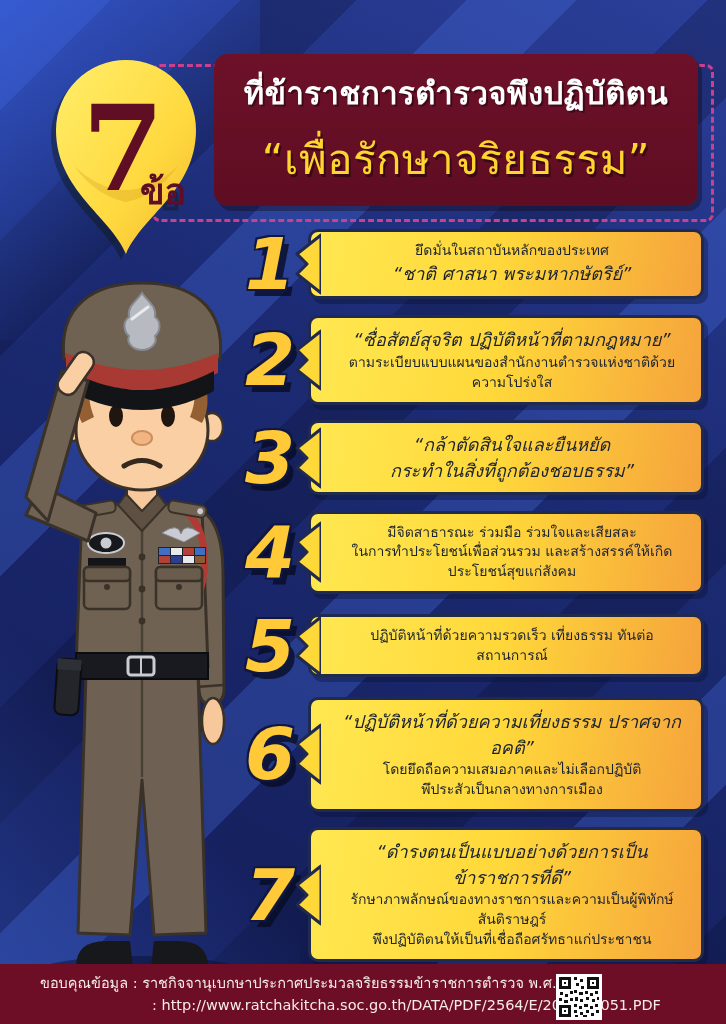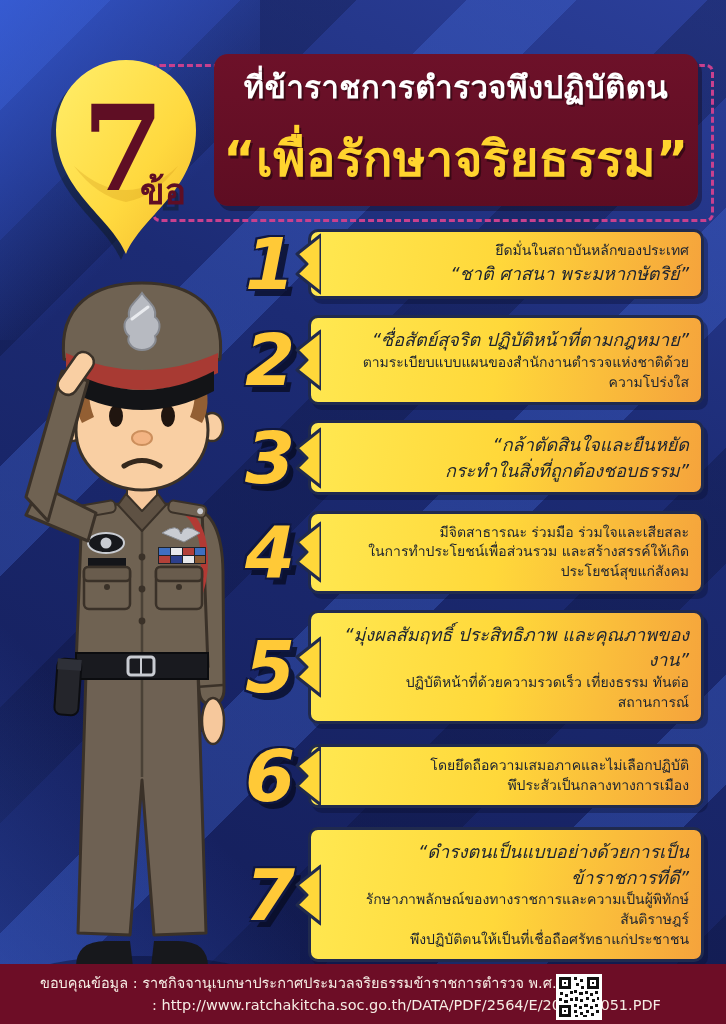--- a/index.html
+++ b/index.html
@@ -35,21 +35,21 @@
     position:absolute;left:214px;top:54px;width:484px;height:152px;
     background:linear-gradient(180deg,#6d1129 0%,#5e0d22 100%);
     border-radius:14px;box-shadow:4px 5px 0 rgba(18,4,10,.35);
     display:flex;flex-direction:column;align-items:center;justify-content:center;gap:8px;
   }
   .banner .t1{
     color:#ffffff;font-size:31px;font-weight:700;letter-spacing:.5px;
     text-shadow:2px 2px 0 rgba(30,5,12,.55);white-space:nowrap;
   }
   .banner .t2{
-    color:#ffd42e;font-size:49px;font-weight:700;letter-spacing:.5px;
+    color:#ffd42e;font-size:42px;font-weight:400;letter-spacing:.5px;
     text-shadow:2px 3px 0 rgba(30,5,12,.6);white-space:nowrap;
   }
 
   
   .pin{position:absolute;left:36px;top:38px;filter:drop-shadow(-5px 6px 0 rgba(12,22,16,.40));}
 
   
   .items{
     position:absolute;left:236px;top:228px;width:468px;height:734px;
     display:flex;flex-direction:column;justify-content:space-between;
@@ -62,21 +62,21 @@
     text-shadow:
       -2px -2px 0 #101842, 2px -2px 0 #101842,
       -2px  2px 0 #101842, 2px  2px 0 #101842,
       6px 7px 0 rgba(8,12,35,.78);
   }
   .box{
     position:relative;flex:1;
     background:linear-gradient(100deg,#ffe851 0%,#ffd83a 48%,#f5a33c 100%);
     border:3px solid #202a4e;border-radius:10px;
     box-shadow:4px 5px 0 rgba(10,15,45,.35);
-    padding:9px 12px 9px 24px;text-align:right;
+    padding:9px 12px 9px 24px;text-align:center;
   }
   .tab{position:absolute;left:-20px;top:50%;transform:translateY(-50%);}
   .line{color:#1c2330;line-height:1.42;}
   .line.bold{font-weight:400;font-style:italic;font-size:18px;}
   .line.regular{font-weight:400;font-size:14px;}
 
   
   .officer{position:absolute;left:0px;top:275px;width:250px;height:720px;}
 
   
@@ -260,33 +260,33 @@
       </div>
     </div>
 
     <div class="row">
       <div class="num">5</div>
       <div class="box">
         <svg class="tab" width="30" height="64" viewBox="0 0 30 64">
           <polygon points="30,3 6,22 16,32 6,42 30,61" fill="#ffd83a" stroke="#202a4e" stroke-width="3" stroke-linejoin="round"></polygon>
         </svg>
         <div class="lines">
-            <div class="line bold">“มุ่งผลสัมฤทธิ์ ประสิทธิภาพ และคุณภาพของงาน”</div>
             <div class="line regular">ปฏิบัติหน้าที่ด้วยความรวดเร็ว เที่ยงธรรม ทันต่อสถานการณ์</div>
           </div>
       </div>
     </div>
 
     <div class="row">
       <div class="num">6</div>
       <div class="box">
         <svg class="tab" width="30" height="64" viewBox="0 0 30 64">
           <polygon points="30,3 6,22 16,32 6,42 30,61" fill="#ffd83a" stroke="#202a4e" stroke-width="3" stroke-linejoin="round"></polygon>
         </svg>
         <div class="lines">
+            <div class="line bold">“ปฏิบัติหน้าที่ด้วยความเที่ยงธรรม ปราศจากอคติ”</div>
             <div class="line regular">โดยยึดถือความเสมอภาคและไม่เลือกปฏิบัติ</div>
             <div class="line regular">พึประสัวเป็นกลางทางการเมือง</div>
           </div>
       </div>
     </div>
 
     <div class="row">
       <div class="num">7</div>
       <div class="box">
         <svg class="tab" width="30" height="64" viewBox="0 0 30 64">

